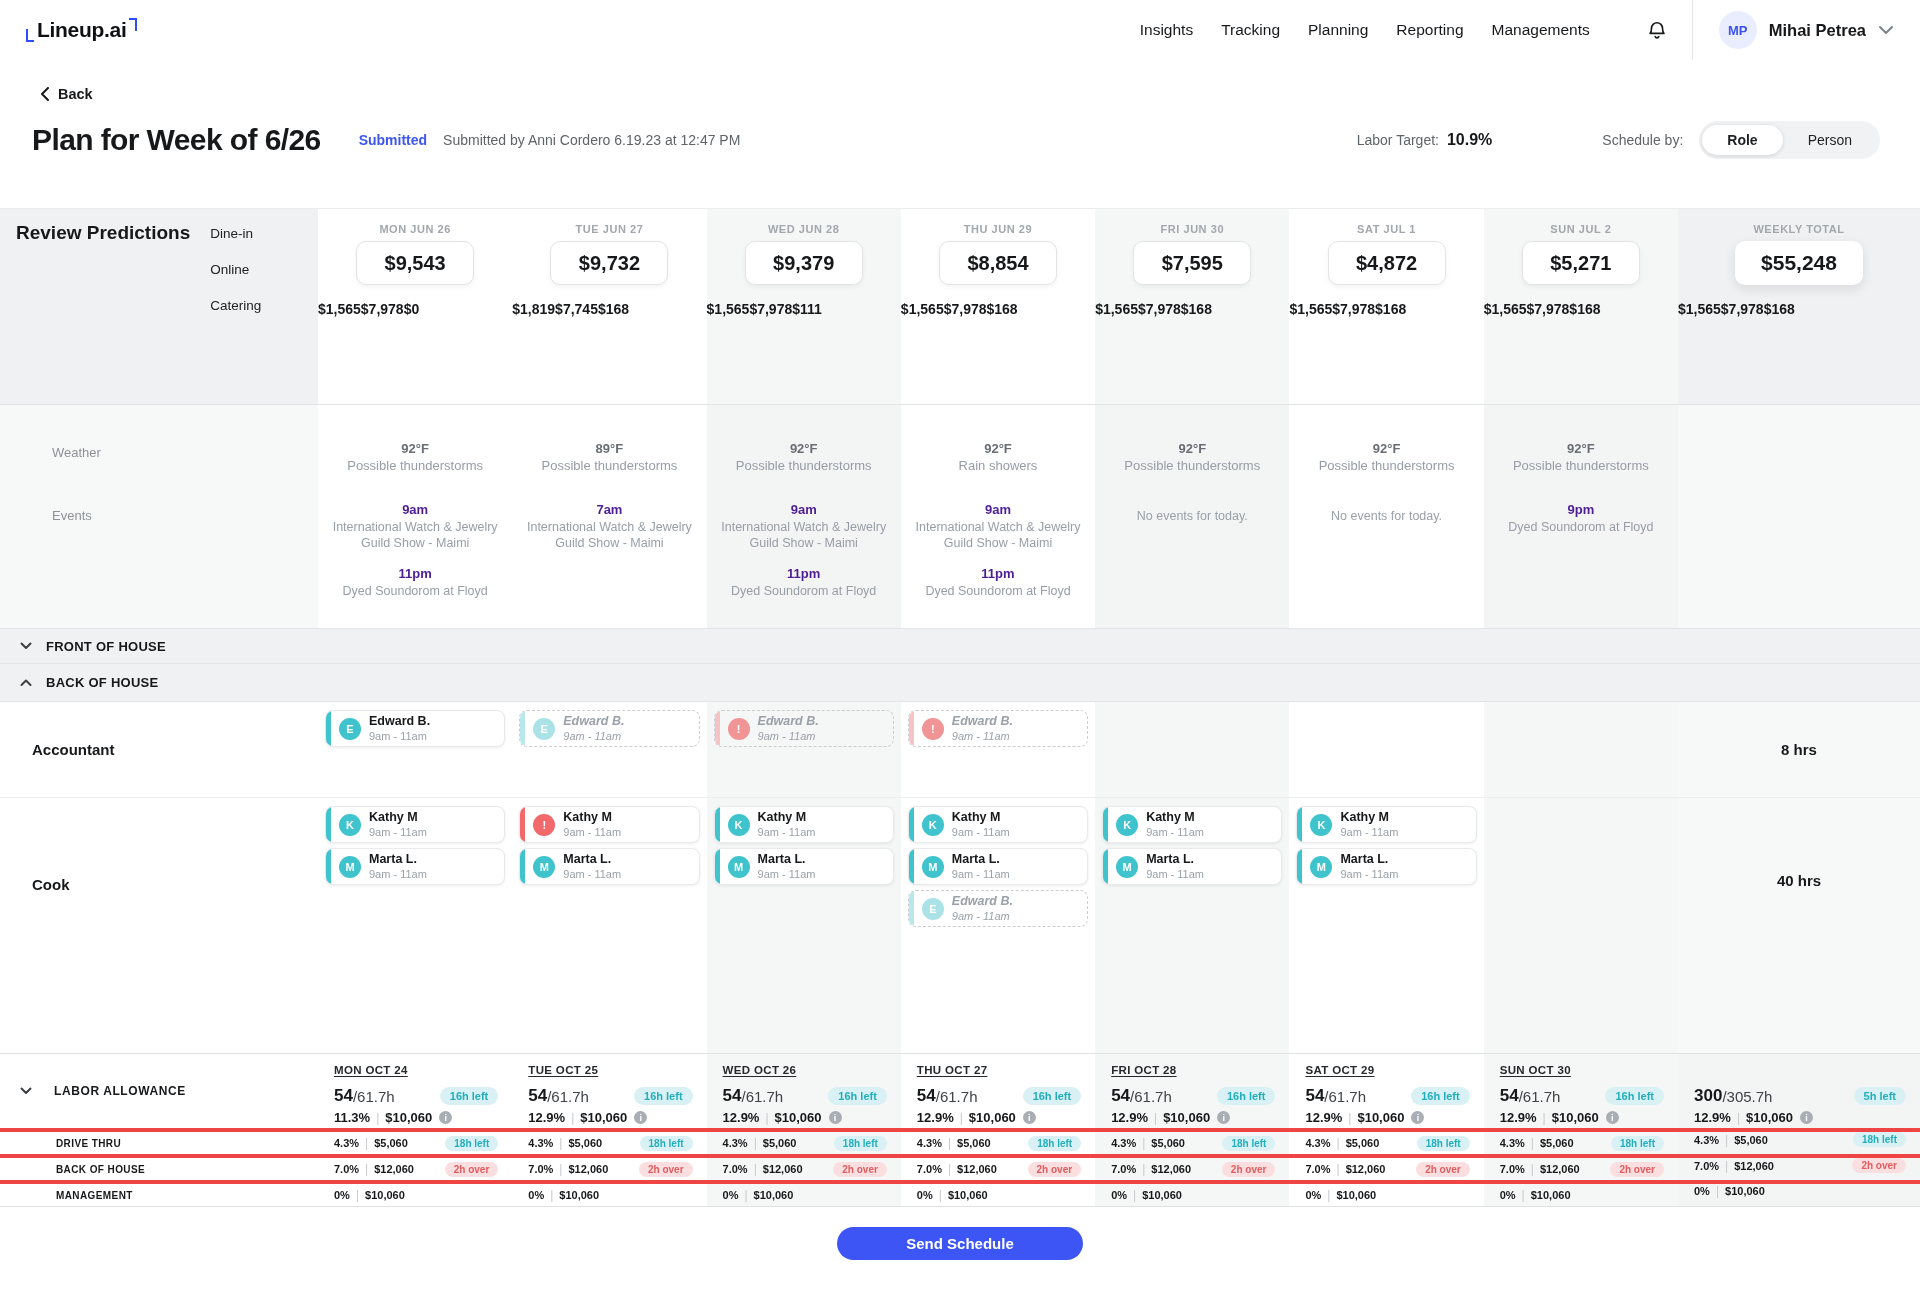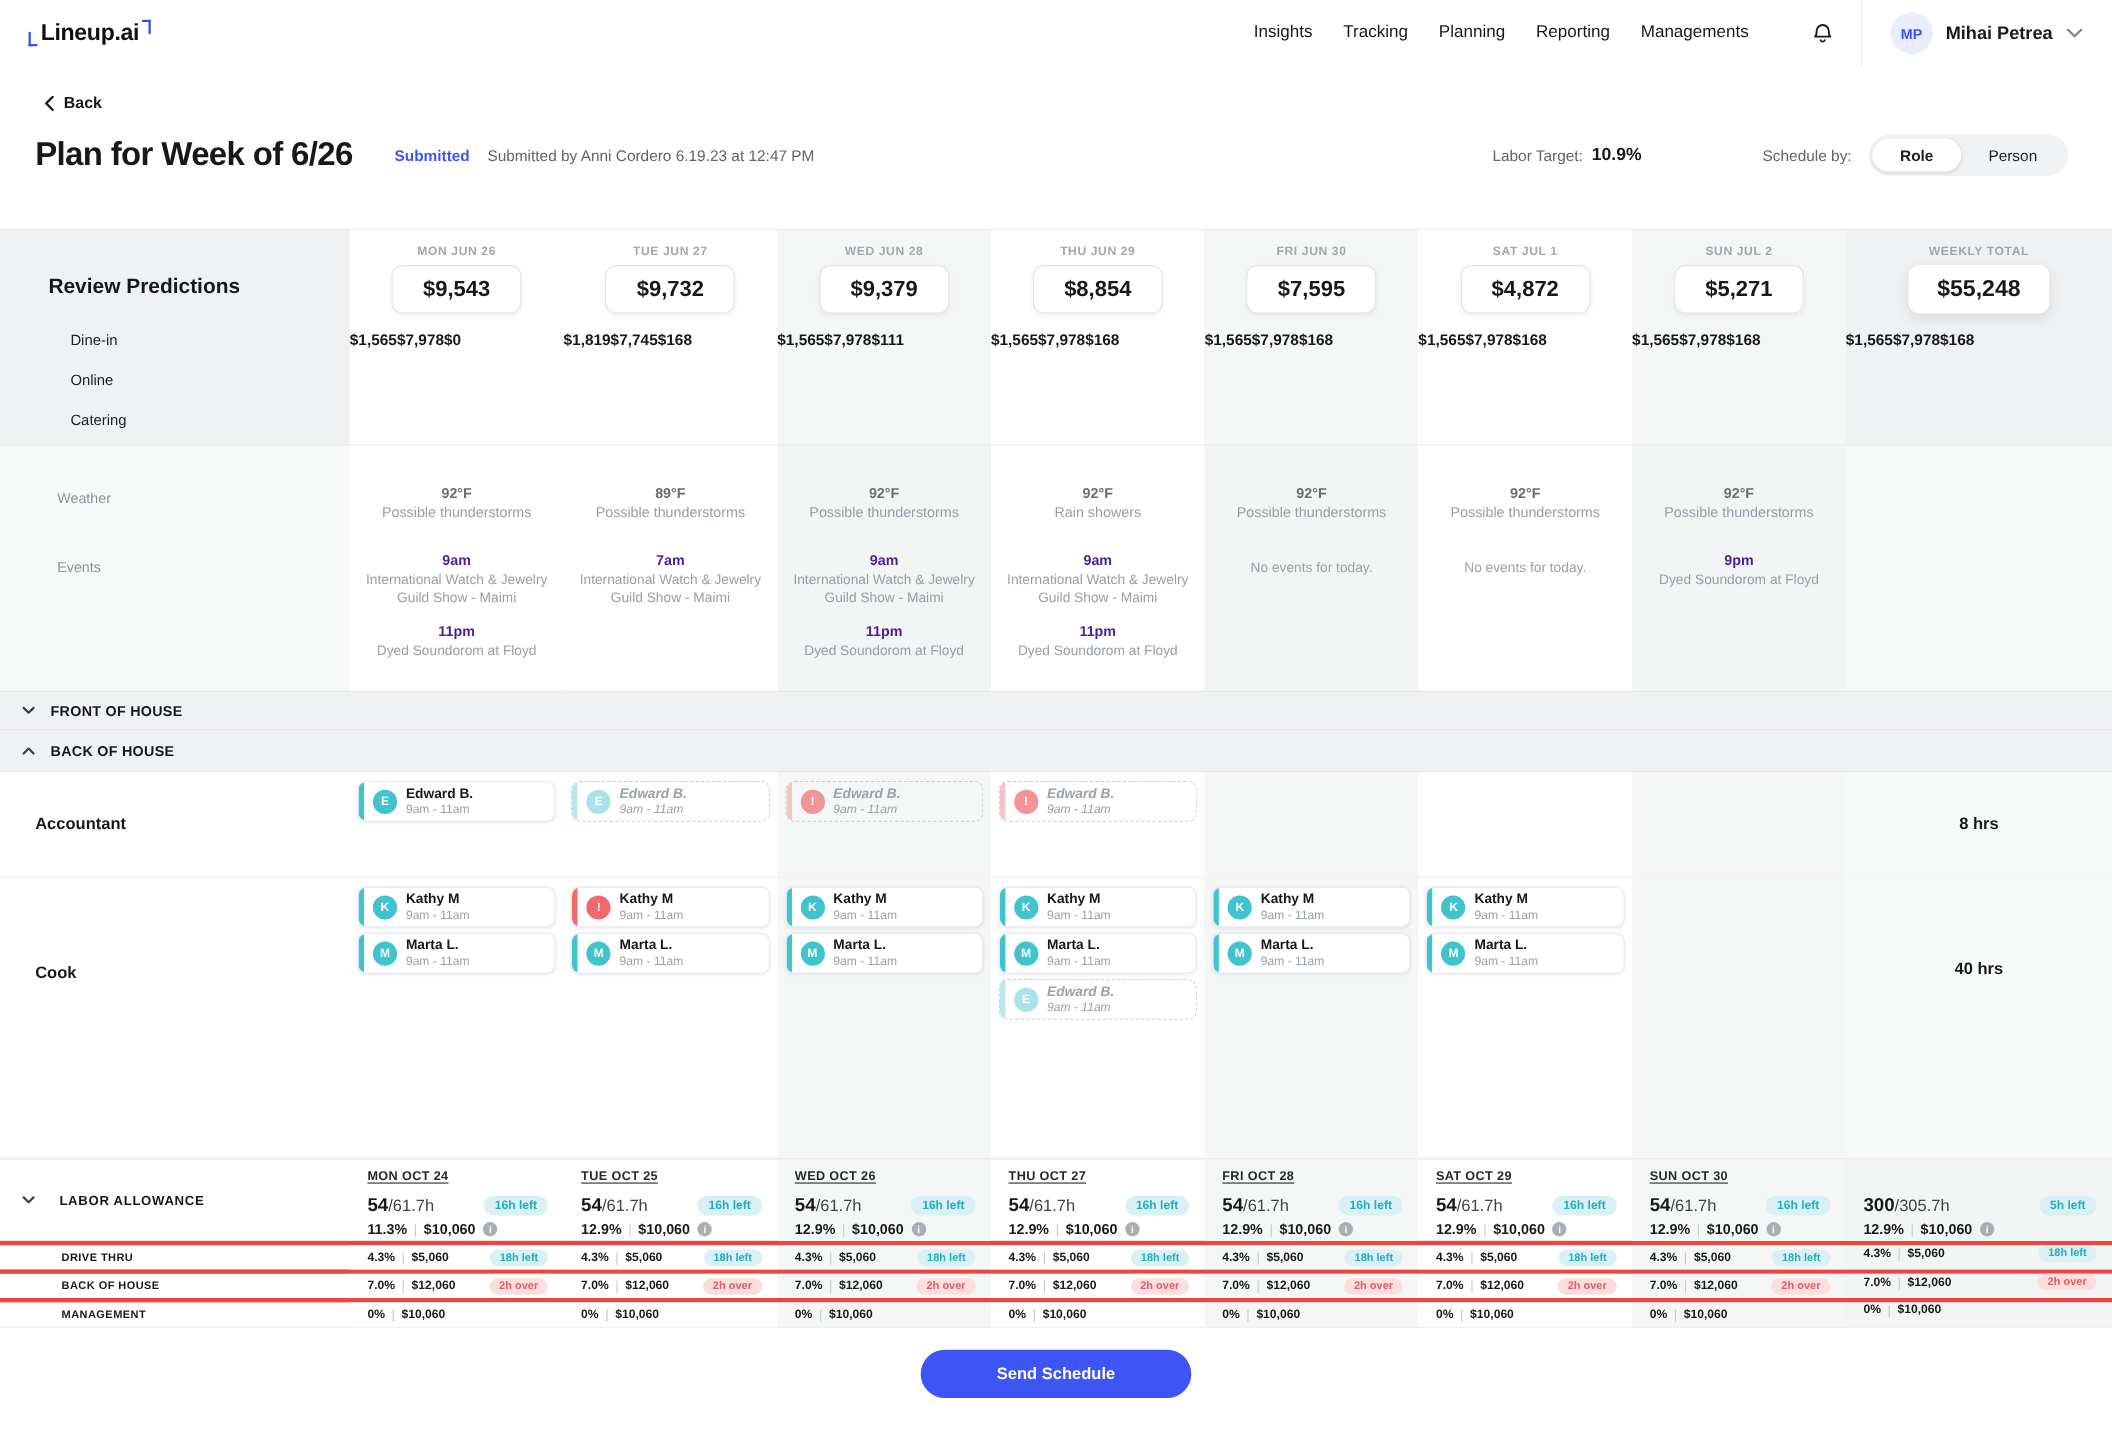--- a/index.html
+++ b/index.html
@@ -45,21 +45,21 @@
   
   .pred-band{height:196px;background:#f0f1f2;border-top:1px solid #ececee}
   .pred-band .days>*{background:#fff}
   .pred-band .days>*:nth-child(2n+3){background:#f5f6f6}
   .pred-cell{display:flex;flex-direction:column;align-items:center}
   .pred-hdr{height:28px;padding-top:15px;font-size:11px;font-weight:700;color:#a2a7ad;letter-spacing:.05em;line-height:1}
   .pred-pill{margin-top:4px;height:44px;min-width:118px;padding:0 16px;background:#fff;border:1px solid #e2e4e7;border-radius:10px;display:flex;align-items:center;justify-content:center;font-size:20px;font-weight:800;box-shadow:0 2px 5px rgba(20,24,28,.05);cursor:pointer}
   .pred-pill.weekly{border:none;box-shadow:0 4px 12px rgba(20,24,28,.10);font-size:21px;min-width:128px}
   .pred-vals{margin-top:6px;display:flex;align-items:center;width:100%}
   .pred-val{height:36px;display:flex;align-items:center;justify-content:center;font-size:14px;font-weight:700}
-  .pred-band .lcol{display:flex;flex-direction:column;padding-left:44px}
+  .pred-band .lcol{display:flex;flex-direction:row;padding-left:16px}
   .pred-heading-spacer{height:28px}
   .pred-heading{height:48px;display:flex;align-items:center;font-size:19px;font-weight:800}
   .plabels{margin-top:6px;display:flex;flex-direction:column}
   .plabel{height:36px;display:flex;align-items:center;padding-left:20px;font-size:13.5px;color:#202226}
 
   
   .wx-band{height:224px;background:#f7f8f8;border-top:1px solid #e3e4e6}
   .wx-band .days>*{background:#fff}
   .wx-band .days>*:nth-child(2n+3){background:#f3f4f4}
   .wx-band .lcol{padding-left:52px;font-size:13px;color:#8d9299}
@@ -131,21 +131,21 @@
   .info-icon::after{content:"i"}
   .labor-sub{height:26px;border-top:4px solid #ef4444}
   .labor-sub .lcol{display:flex;align-items:center;padding-left:56px;font-size:10px;font-weight:800;letter-spacing:.04em}
   .sub-cell{display:flex;align-items:center;padding:0 14px 0 16px;font-size:11px;font-weight:700}
   .sub-cell .badge{font-size:10px;padding:2px 9px}
   .labor-sub .days>*{background:#fff}
   .labor-sub .days>*:nth-child(2n+3){background:#f5f6f6}
 
   
   .footer{height:95px;display:flex;justify-content:center;padding-top:20px;background:#fff}
-  .send-btn{width:246px;height:44px;border:none;border-radius:999px;background:#3d55f5;color:#fff;font-family:inherit;font-size:15px;font-weight:700;cursor:pointer}
+  .send-btn{width:246px;height:33px;border:none;border-radius:999px;background:#3d55f5;color:#fff;font-family:inherit;font-size:15px;font-weight:700;cursor:pointer}
 </style>
 </head>
 <body>
 
 <header class="topbar">
   <div class="logo">
     <span class="lb"></span>
       <span>Lineup.ai</span>
       <span class="rb"></span>
   </div>

